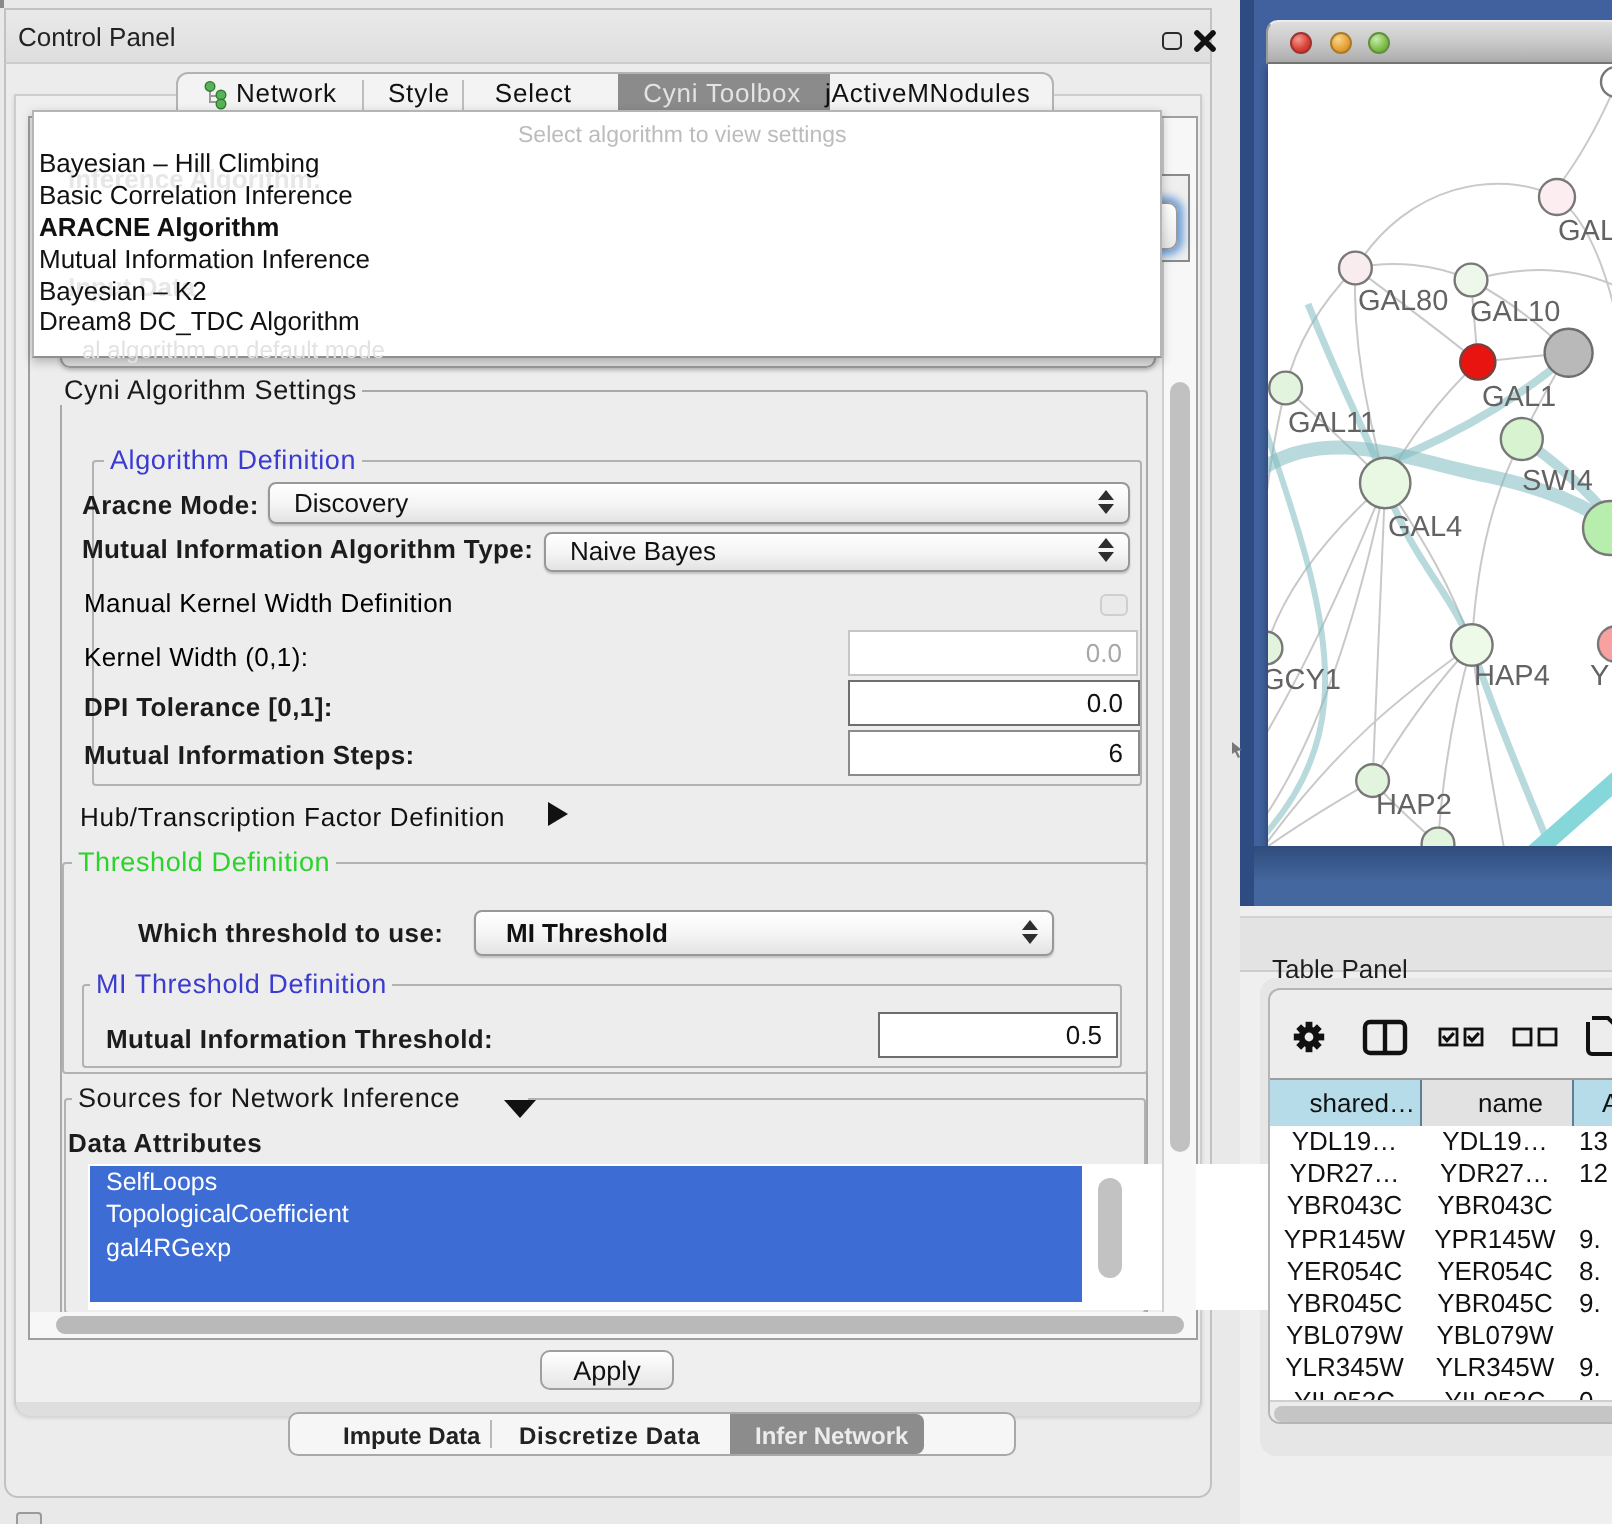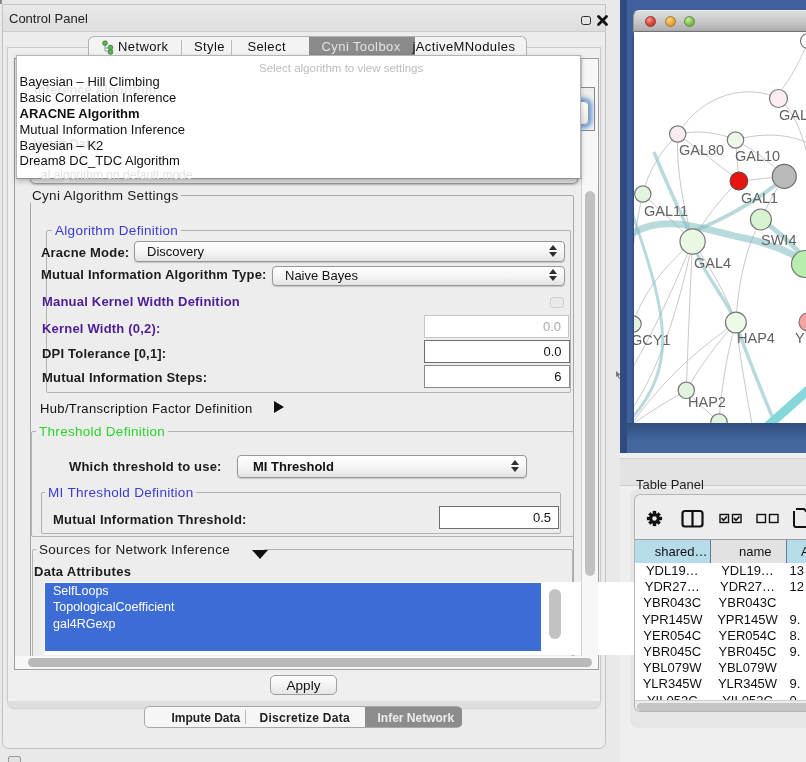--- a/index.html
+++ b/index.html
@@ -1,20 +1,20 @@
 <!DOCTYPE html>
 <html><head>
 <meta charset="utf-8">
 <style>
   html,body{margin:0;padding:0;width:806px;height:762px;overflow:hidden;background:#e9e9e9;
     font-family:"Liberation Sans",sans-serif;}
   *{box-sizing:border-box;}
   .abs{position:absolute;}
   .lbl{position:absolute;font-size:13px;font-weight:bold;color:#1c1c1c;white-space:nowrap;letter-spacing:0.2px;}
-  .glbl{position:absolute;font-size:13px;font-weight:bold;color:#4c1d95;white-space:nowrap;letter-spacing:0.2px;}
+  .glbl{position:absolute;font-size:13px;font-weight:normal;color:#000000;white-space:nowrap;letter-spacing:0.2px;}
   .combo{position:absolute;border:1px solid #979797;border-radius:4px;
     background:linear-gradient(#ffffff,#f4f4f4 55%,#e3e3e3);
     box-shadow:0 1px 1px rgba(0,0,0,0.18);font-size:13px;color:#111;}
   .combo .ct{position:absolute;left:12px;top:0;bottom:0;display:flex;align-items:center;}
   .arr{position:absolute;right:6px;width:10px;display:flex;flex-direction:column;align-items:center;}
   .arr .up{width:0;height:0;border-left:4.5px solid transparent;border-right:4.5px solid transparent;
     border-bottom:5px solid #2e2e2e;margin-bottom:2px;}
   .arr .dn{width:0;height:0;border-left:4.5px solid transparent;border-right:4.5px solid transparent;
     border-top:5px solid #2e2e2e;}
   .field{position:absolute;background:#fff;font-size:13px;color:#111;text-align:right;
@@ -231,21 +231,21 @@
 <span class="lbl" style="left:41px;top:266.5px;">Mutual Information Algorithm Type:</span>
 <div class="combo" style="left:272px;top:265.5px;width:293px;height:20px;">
   <span class="ct">Naive Bayes</span>
   <span class="arr" style="top:2.5px;">
       <span class="up"></span>
       <span class="dn"></span>
     </span>
 </div>
 <span class="glbl" style="left:42px;top:294px;">Manual Kernel Width Definition</span>
 <div class="abs" style="left:550px;top:297px;width:14px;height:11px;background:#eaeaea;border:1px solid #cfcfcf;border-radius:3px;"></div>
-<span class="glbl" style="left:42px;top:321px;">Kernel Width (0,2):</span>
+<span class="glbl" style="left:42px;top:321px;">Kernel Width (0,1):</span>
 <div class="field" style="left:424px;top:315px;width:145px;height:23px;border:1px solid #c6c6c6;color:#a8a8a8;">0.0</div>
 <span class="lbl" style="left:42px;top:346px;">DPI Tolerance [0,1]:</span>
 <div class="field" style="left:423.5px;top:339.5px;width:146px;height:23.5px;border:1.5px solid #6e6e6e;">0.0</div>
 <span class="lbl" style="left:42px;top:370px;">Mutual Information Steps:</span>
 <div class="field" style="left:423.5px;top:365px;width:146px;height:23px;border:1px solid #8a8a8a;">6</div>
 
 <span class="abs" style="left:40px;top:401px;font-size:13px;letter-spacing:0.35px;color:#111;">Hub/Transcription Factor Definition</span>
 <div class="abs" style="left:274px;top:401px;width:0;height:0;border-left:10px solid #111;border-top:6.5px solid transparent;border-bottom:6.5px solid transparent;"></div>
 
 <div class="group" style="left:30.5px;top:430.5px;width:543px;height:106px;border-color:#b2b2b2;"></div>
@@ -278,21 +278,21 @@
 
 <div class="abs" style="left:581px;top:59px;width:17px;height:597px;background:#f7f7f7;border-left:1px solid #cfcfcf;"></div>
 <div class="abs" style="left:584.5px;top:191px;width:10.5px;height:385px;background:#c1c1c1;border-radius:5.5px;"></div>
 <div class="abs" style="left:15px;top:656px;width:583px;height:13px;background:#f7f7f7;"></div>
 <div class="abs" style="left:28px;top:657.5px;width:564px;height:9px;background:#b9b9b9;border-radius:4.5px;"></div>
 
 <div class="abs" style="left:8px;top:701px;width:592px;height:7px;background:#dedede;border-radius:0 0 8px 8px;"></div>
 
 <div class="abs" style="left:270px;top:675px;width:67px;height:20px;background:linear-gradient(#fff,#e6e6e6);border:1px solid #9f9f9f;border-radius:5px;text-align:center;font-size:13.5px;color:#111;line-height:19px;">Apply</div>
 
-<div class="abs" style="left:143.5px;top:706px;width:318px;height:21.5px;background:#f6f6f6;border:1px solid #a8a8a8;border-radius:5px;font-size:12px;font-weight:bold;color:#222;">
+<div class="abs" style="left:143.5px;top:706px;width:364px;height:21.5px;background:#f6f6f6;border:1px solid #a8a8a8;border-radius:5px;font-size:12px;font-weight:bold;color:#222;">
   <span style="position:absolute;left:27px;top:3.5px;">Impute Data</span>
   <div class="abs" style="left:100px;top:3px;width:1px;height:14px;background:#b9b9b9;"></div>
   <span style="position:absolute;left:115px;top:3.5px;letter-spacing:0.3px;">Discretize Data</span>
   <div class="abs" style="left:220.5px;top:0px;width:97px;height:19.5px;background:#8c8c8c;border-radius:0 4px 4px 0;">
     <span style="position:absolute;left:12.5px;top:3.5px;color:#ececec;">Infer Network</span>
   </div>
 </div>
 
 <div class="abs" style="left:30px;top:160px;width:548px;height:24px;background:linear-gradient(#fff,#e2e2e2);border:1px solid #9a9a9a;border-radius:5px;box-shadow:0 1px 2px rgba(0,0,0,0.25);z-index:4;"></div>
 <div class="abs" style="left:16px;top:55px;width:565px;height:123.5px;background:#fff;border:1px solid #b5b5b5;border-bottom:1px solid #8f8f8f;box-shadow:0 2px 5px rgba(0,0,0,0.25);z-index:5;">

